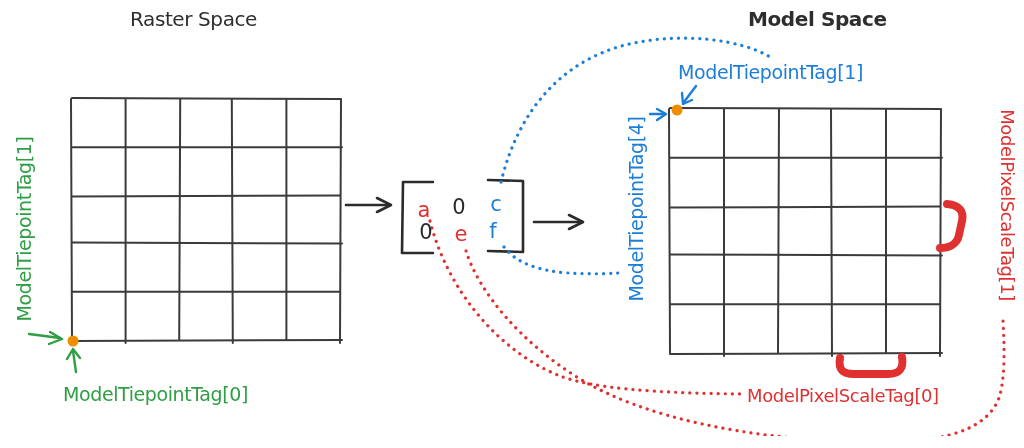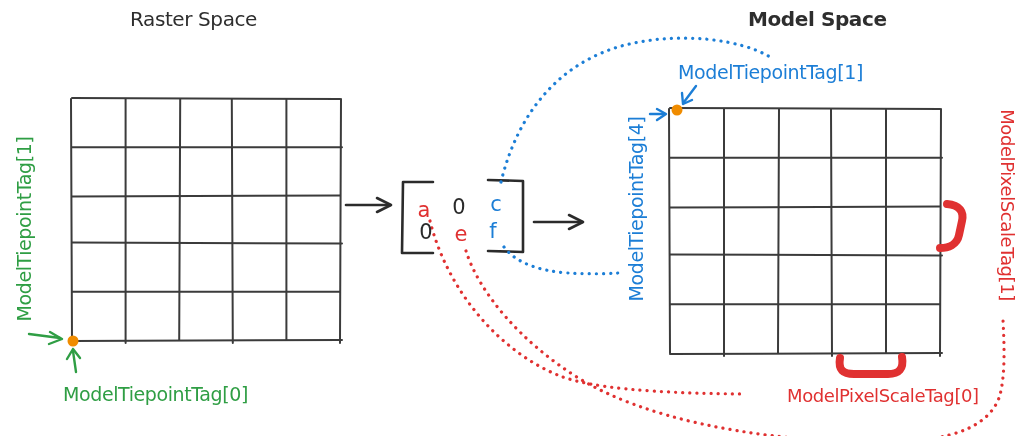--- a/index.html
+++ b/index.html
@@ -107,21 +107,21 @@
   <div class="lbl title" style="left:130px;top:7px;">Raster Space</div>
   <div class="lbl title" style="left:748px;top:7px;font-weight:bold;">Model Space</div>
 
   <div class="lbl tag green vrot" style="left:24px;top:229px;">ModelTiepointTag[1]</div>
   <div class="lbl tag green" style="left:63px;top:375px;margin-top:8px;">ModelTiepointTag[0]</div>
 
   <div class="lbl tag blue" style="left:678px;top:61px;">ModelTiepointTag[1]</div>
   <div class="lbl tag blue vrot" style="left:636px;top:209px;">ModelTiepointTag[4]</div>
 
   <div class="lbl tag-sm red vrot-cw" style="left:1007px;top:205px;">ModelPixelScaleTag[1]</div>
-  <div class="lbl tag-sm red" style="left:747px;top:385px;margin-left:40px;">ModelPixelScaleTag[0]</div>
+  <div class="lbl tag-sm red" style="left:747px;top:385px;">ModelPixelScaleTag[0]</div>
 
   <span class="mletter red" style="left:424px;top:210px;">a</span>
   <span class="mletter" style="left:459px;top:207px;color:#2b2b2b;">0</span>
   <span class="mletter blue" style="left:496px;top:204px;">c</span>
   <span class="mletter" style="left:426px;top:232px;color:#2b2b2b;">0</span>
   <span class="mletter red" style="left:461px;top:234px;">e</span>
   <span class="mletter blue" style="left:493px;top:231px;">f</span>
 
 </div>
 

